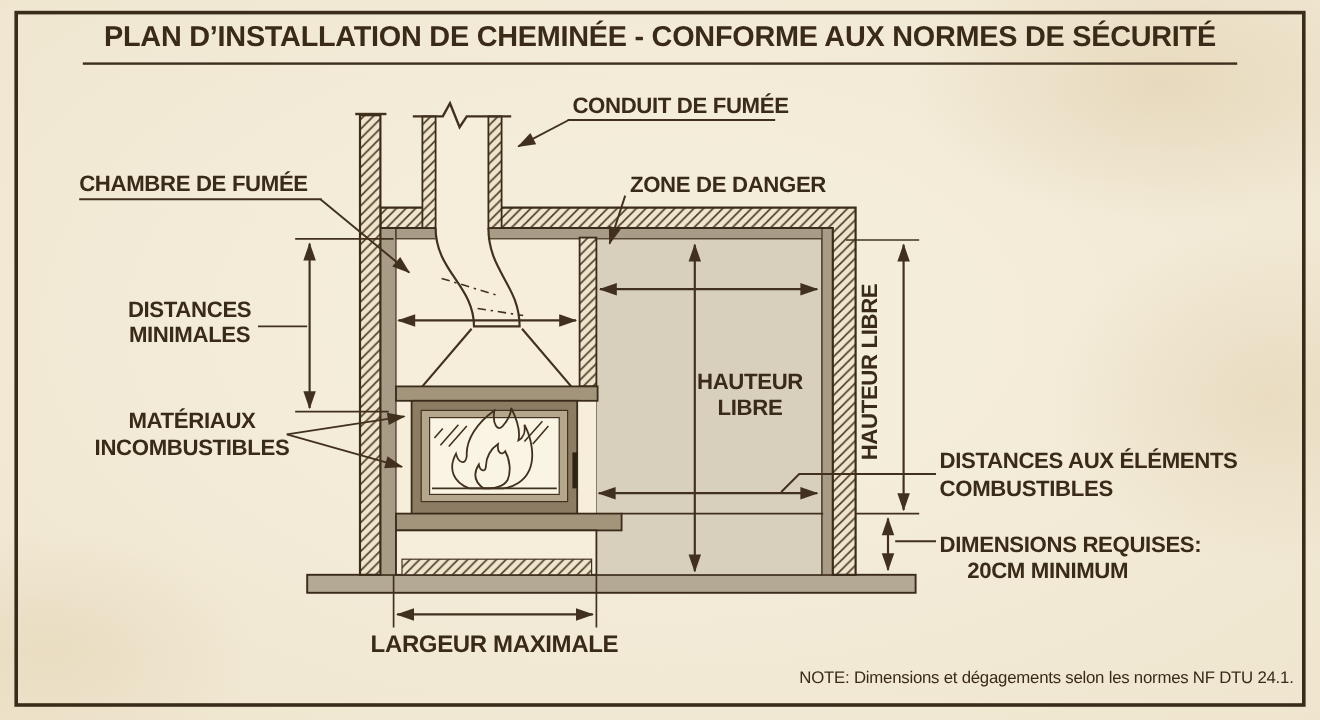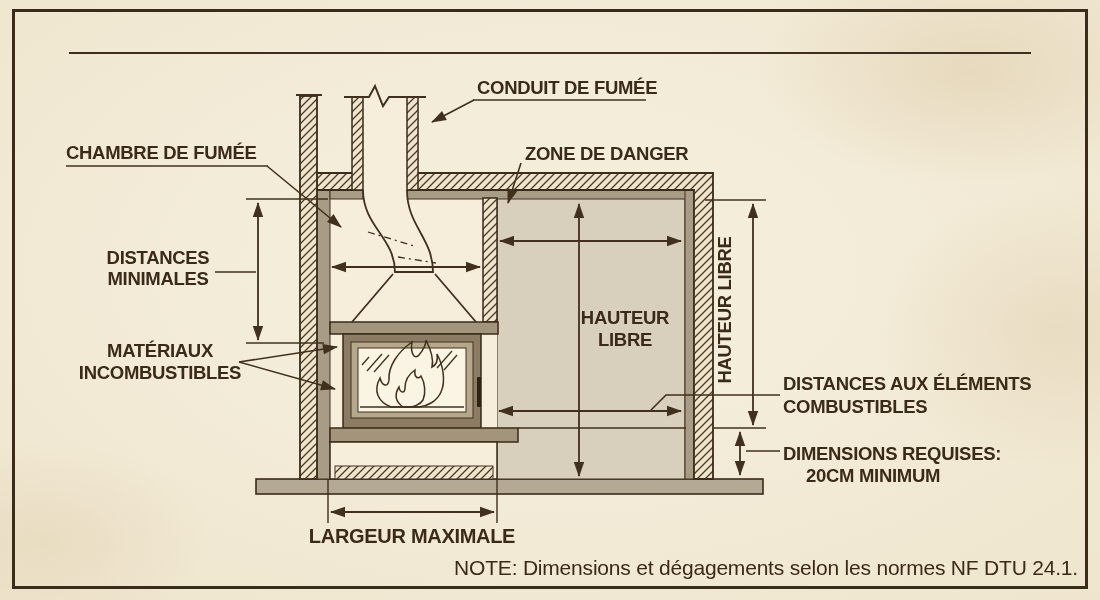--- a/index.html
+++ b/index.html
@@ -8,30 +8,31 @@
     background:
       radial-gradient(ellipse 300px 160px at 88% 12%, rgba(193,160,108,.22), transparent 70%),
       radial-gradient(ellipse 260px 200px at 96% 55%, rgba(193,160,108,.18), transparent 70%),
       radial-gradient(ellipse 240px 140px at 4% 90%, rgba(193,160,108,.15), transparent 70%),
       radial-gradient(ellipse 900px 500px at 50% 45%, #f4edda 30%, #eee4cc 100%);
   }
   .frame{position:absolute;left:12px;top:9px;right:12px;bottom:11px;border:3px solid #3a2c1b;}
   .title{position:absolute;left:0;top:17px;width:1100px;text-align:center;
     font-size:24px;font-weight:bold;letter-spacing:-0.2px;color:#3a2a18;}
   .title-rule{position:absolute;left:69px;top:52px;width:962px;border-top:2px solid #3e2e1d;}
-  .note{position:absolute;top:556px;right:22px;font-size:21px;color:#3a2a18;letter-spacing:-0.2px;}
+  .note{position:absolute;top:556px;right:22px;font-size:14px;color:#3a2a18;letter-spacing:-0.2px;}
   svg{position:absolute;left:0;top:0;}
   .lbl{font-family:"Liberation Sans",sans-serif;font-weight:bold;font-size:18.5px;fill:#3a2a18;letter-spacing:-0.3px;}
   .ln{stroke:#40301d;fill:none;}
 </style>
 </head>
 <body>
 
 <div class="page">
   <div class="frame"></div>
+  <div class="title">PLAN D’INSTALLATION DE CHEMINÉE - CONFORME AUX NORMES DE SÉCURITÉ</div>
   <div class="title-rule"></div>
 
   <svg width="1100" height="600" viewBox="0 0 1100 600">
     <defs>
       <pattern id="hatch" patternUnits="userSpaceOnUse" width="8" height="8">
         <rect width="8" height="8" fill="#efe5cd"></rect>
         <path d="M-2,2 L2,-2 M0,8 L8,0 M6,10 L10,6" stroke="#4c3926" stroke-width="1.3"></path>
       </pattern>
       <marker id="ah" markerWidth="16" markerHeight="12" refX="14.5" refY="6" orient="auto-start-reverse" markerUnits="userSpaceOnUse">
         <path d="M15.5,6 L0.5,0.8 L0.5,11.2 Z" fill="#40301d"></path>

